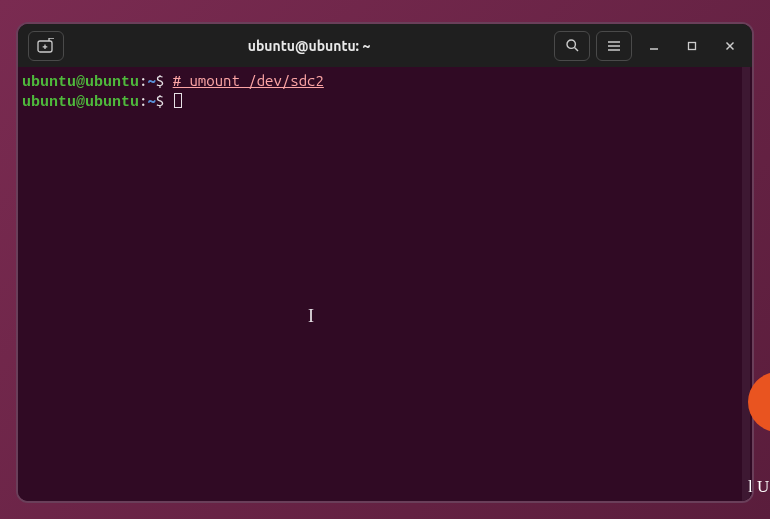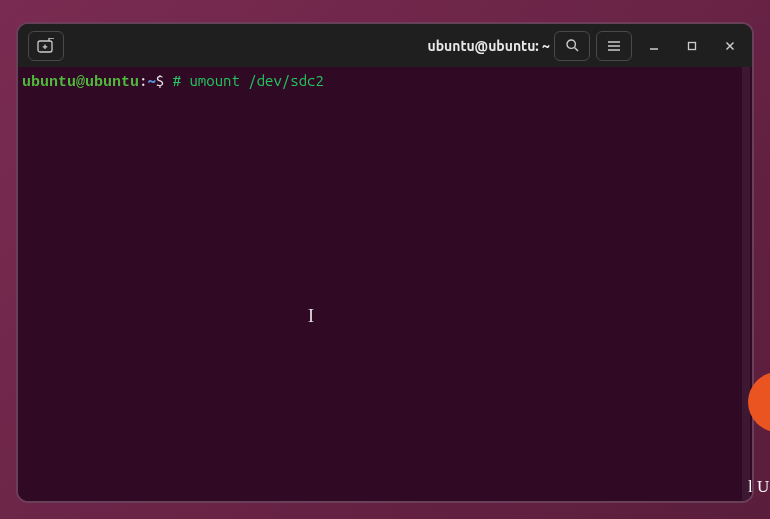--- a/index.html
+++ b/index.html
@@ -45,21 +45,21 @@
     .titlebar-btn.outlined {
       border: 1px solid #4a4a4a;
       width: 36px;
       height: 30px;
     }
     .tab-btn {
       margin-left: 4px;
     }
     .title {
       flex: 1;
-      text-align: right;
+      text-align: center;
       color: #eaeaea;
       font-family: "Ubuntu", sans-serif;
       font-size: 14px;
       font-weight: 600;
     }
     .right-controls {
       display: flex;
       align-items: center;
       gap: 6px;
     }
@@ -90,21 +90,21 @@
       background: #3d1832;
     }
     .term-line {
       white-space: pre;
       color: #e6e1e5;
     }
     .prompt-user { color: #4fb93c; font-weight: bold; font-family: Liberation Mono, monospace; }
     .prompt-colon { color: #e6e1e5; }
     .prompt-path { color: #5a8fd6; font-weight: bold; }
     .prompt-dollar { color: #e6e1e5; }
-    .cmd-text { color: #22c55e; }
+    .cmd-text { color: #fca5a5; text-decoration: underline; }
     .cursor {
       display: inline-block;
       width: 8px;
       height: 15px;
       border: 1px solid #e6e1e5;
       vertical-align: -2px;
       margin-left: 1px;
     }
     .ibeam {
       position: absolute;
@@ -193,20 +193,21 @@
         </svg>
       </div>
     </div>
   </div>
 
   <div class="terminal-body">
     <div class="scrollbar-track"></div>
 
     <div class="term-line"><span class="prompt-user">ubuntu@ubuntu</span><span class="prompt-colon">:</span><span class="prompt-path">~</span><span class="prompt-dollar">$ </span><span class="cmd-text"># umount /dev/sdc2</span></div>
 
+    <div class="term-line"><span class="prompt-user">ubuntu@ubuntu</span><span class="prompt-colon">:</span><span class="prompt-path">~</span><span class="prompt-dollar">$ </span><span class="cmd-text"></span><span class="cursor"></span></div>
 
     <div class="ibeam">I</div>
   </div>
 </div>
 
 <div class="desktop-icon">
   <div class="di-badge">
     
   </div>
   <div class="di-label"><span>l U</span>

